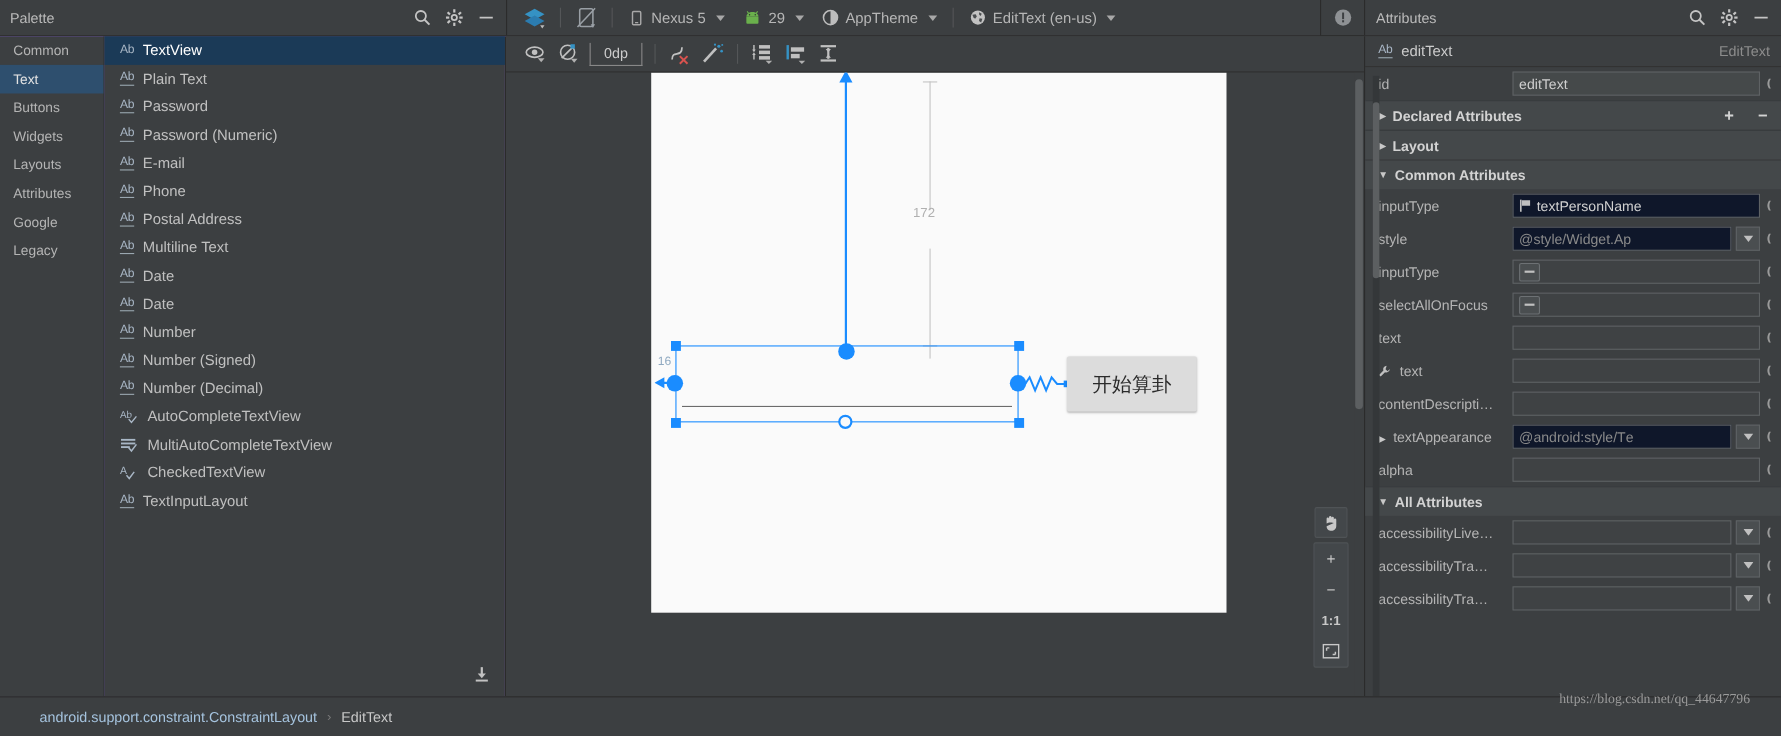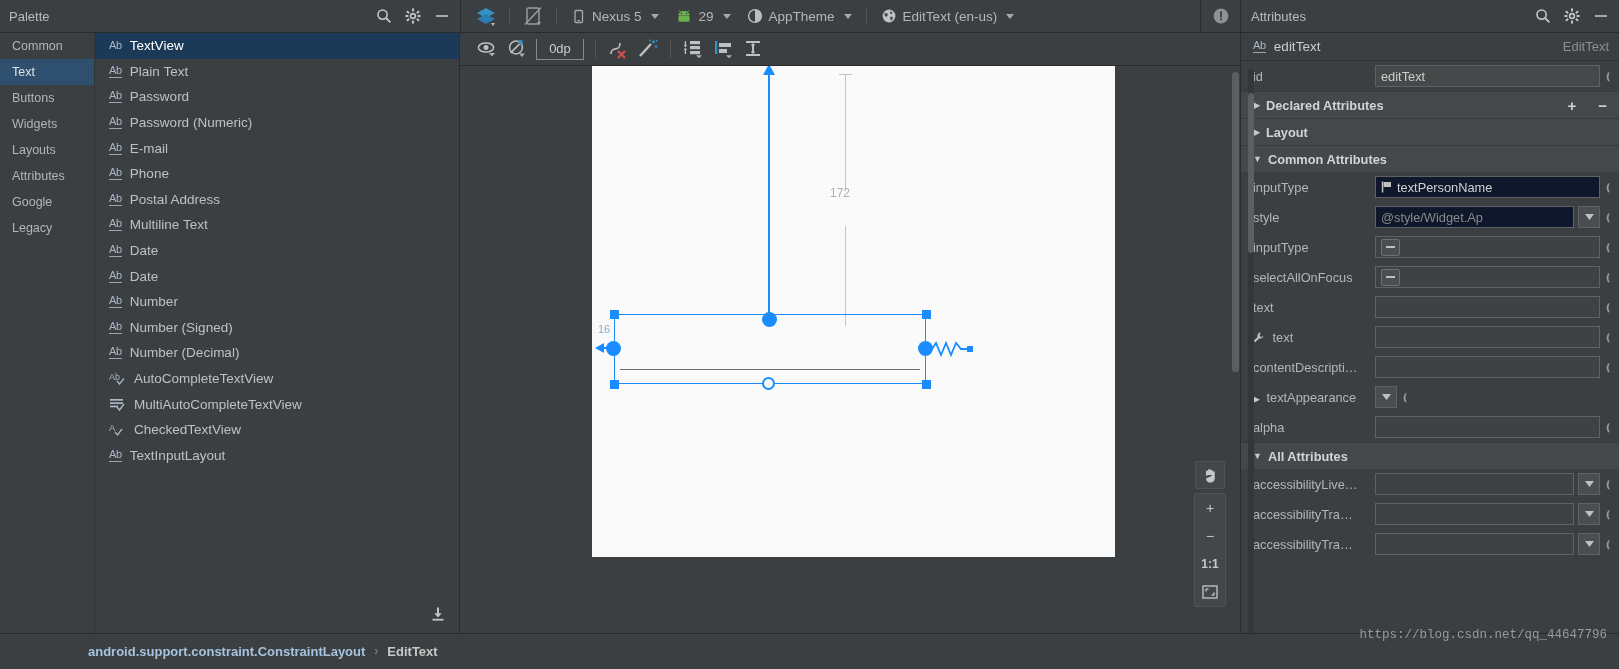--- a/index.html
+++ b/index.html
@@ -191,26 +191,26 @@
                  background: #5c5f61; border-radius: 3px; }
   .attr-scroll-track { position: absolute; left: 7px; top: 36px; width: 6px; bottom: 0;
                  background: #343739; }
 
   
   .bottom {
     height: 36px; min-height: 36px; background: #3c3f41;
     display: flex; align-items: center;
     border-top: 1px solid #2b2b2b; position: relative;
   }
-  .breadcrumb { display: flex; gap: 9px; padding-left: 88px;
-                font-size: 13px; color: #a5c3de; font-weight: bold; }
+  .breadcrumb { display: flex; gap: 9px; padding-left: 36px;
+                font-size: 13px; color: #a5c3de; }
   .bc-sep { color: #7a7a7a; font-size: 12px; }
   .bc-last { color: #c8c8c8; }
-  .watermark { position: absolute; right: 12px; top: -6px; font-size: 12.5px; color: #9a9a9a;
-               font-family: Liberation Mono, monospace; }
+  .watermark { position: absolute; right: 28px; top: -6px; font-size: 12.5px; color: #9a9a9a;
+               font-family: Liberation Serif, serif; }
 </style>
 </head>
 <body>
 
 <div class="app">
 
   <div class="topbar">
 
     <div class="palette-title-zone">
       <span class="palette-title">Palette</span>
@@ -602,20 +602,21 @@
           <div class="handle-dot" style="left:170px; top:246px;"></div>
           <div class="handle-dot" style="left:14px; top:275px;"></div>
           <div class="handle-dot" style="left:326px; top:275px;"></div>
           <div class="handle-circ" style="left:170px; top:311px;"></div>
 
           <svg style="position:absolute; left:340px; top:272px;" width="44" height="20">
             <polyline points="0,11 4,5 9,17 14,5 19,17 24,5 29,11 36,11" fill="none" stroke="#1a8cff" stroke-width="1.8"></polyline>
             <rect x="35" y="8" width="6" height="6" fill="#1a8cff"></rect>
           </svg>
 
+          <div class="btn-widget" style="left:378px; top:258px; width:118px; height:50px;">开始算卦</div>
         </div>
 
         <div class="canvas-scroll-v">
           <div class="canvas-scroll-thumb"></div>
         </div>
 
         <div class="zoomctl">
           <div class="zbtn">
             <svg width="17" height="17" viewBox="0 0 17 17">
                 <path d="M4 9V4.6a1.1 1.1 0 0 1 2.2 0V8 M6.2 8V3.2a1.1 1.1 0 0 1 2.2 0V8 M8.4 8V3.8a1.1 1.1 0 0 1 2.2 0V8.4 M10.6 8.4V5.4a1.1 1.1 0 0 1 2.2 0V11c0 3-2 4.6-4.4 4.6S4 14 4 11.4z" fill="#c8c8c8"></path>
@@ -757,20 +758,21 @@
           <span class="tribtn">❪</span>
         </span>
       </div>
 
       <div class="arow">
         <span class="lbl">
           <span class="tri" style="margin-right:3px">▶</span>
           <span>textAppearance</span>
         </span>
         <span class="fieldwrap">
+          <span class="field muted">@android:style/Tе</span>
           <span class="ddbtn">
             <svg width="9" height="6" viewBox="0 0 9 6">
                 <polygon points="0,0 9,0 4.5,6" fill="#c0c0c0"></polygon>
               </svg>
           </span>
           <span class="tribtn">❪</span>
         </span>
       </div>
 
       <div class="arow">

